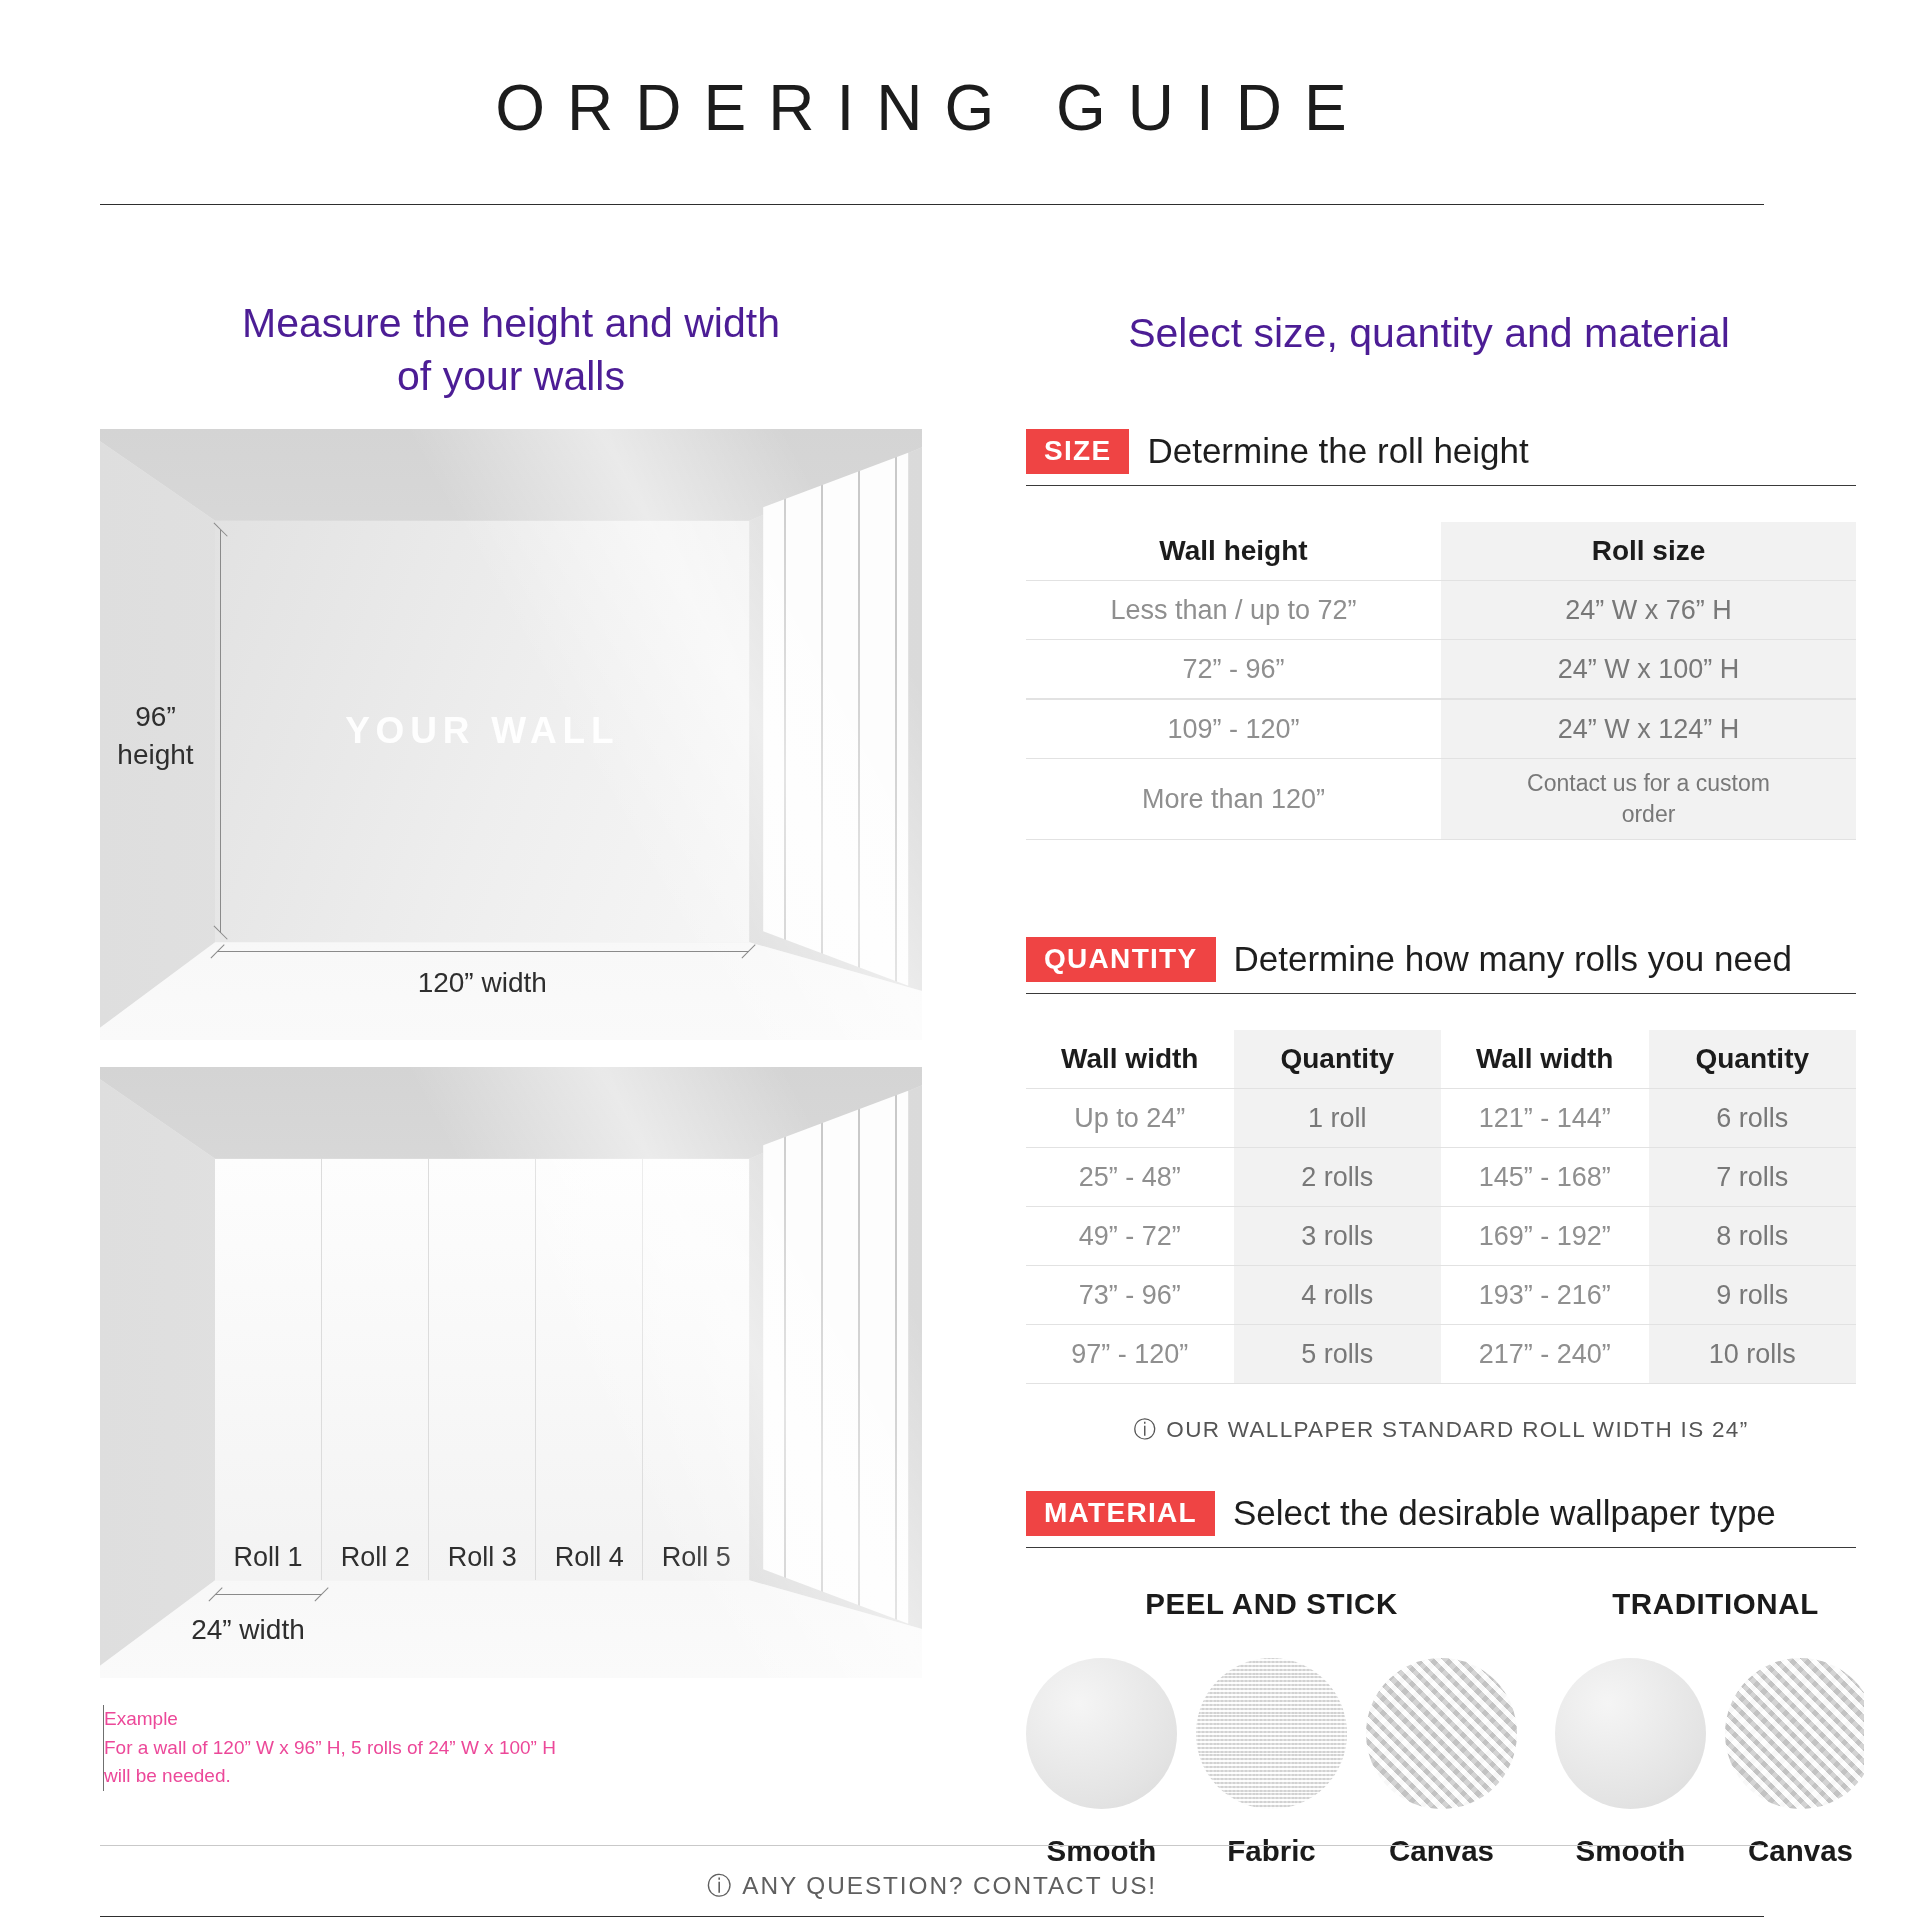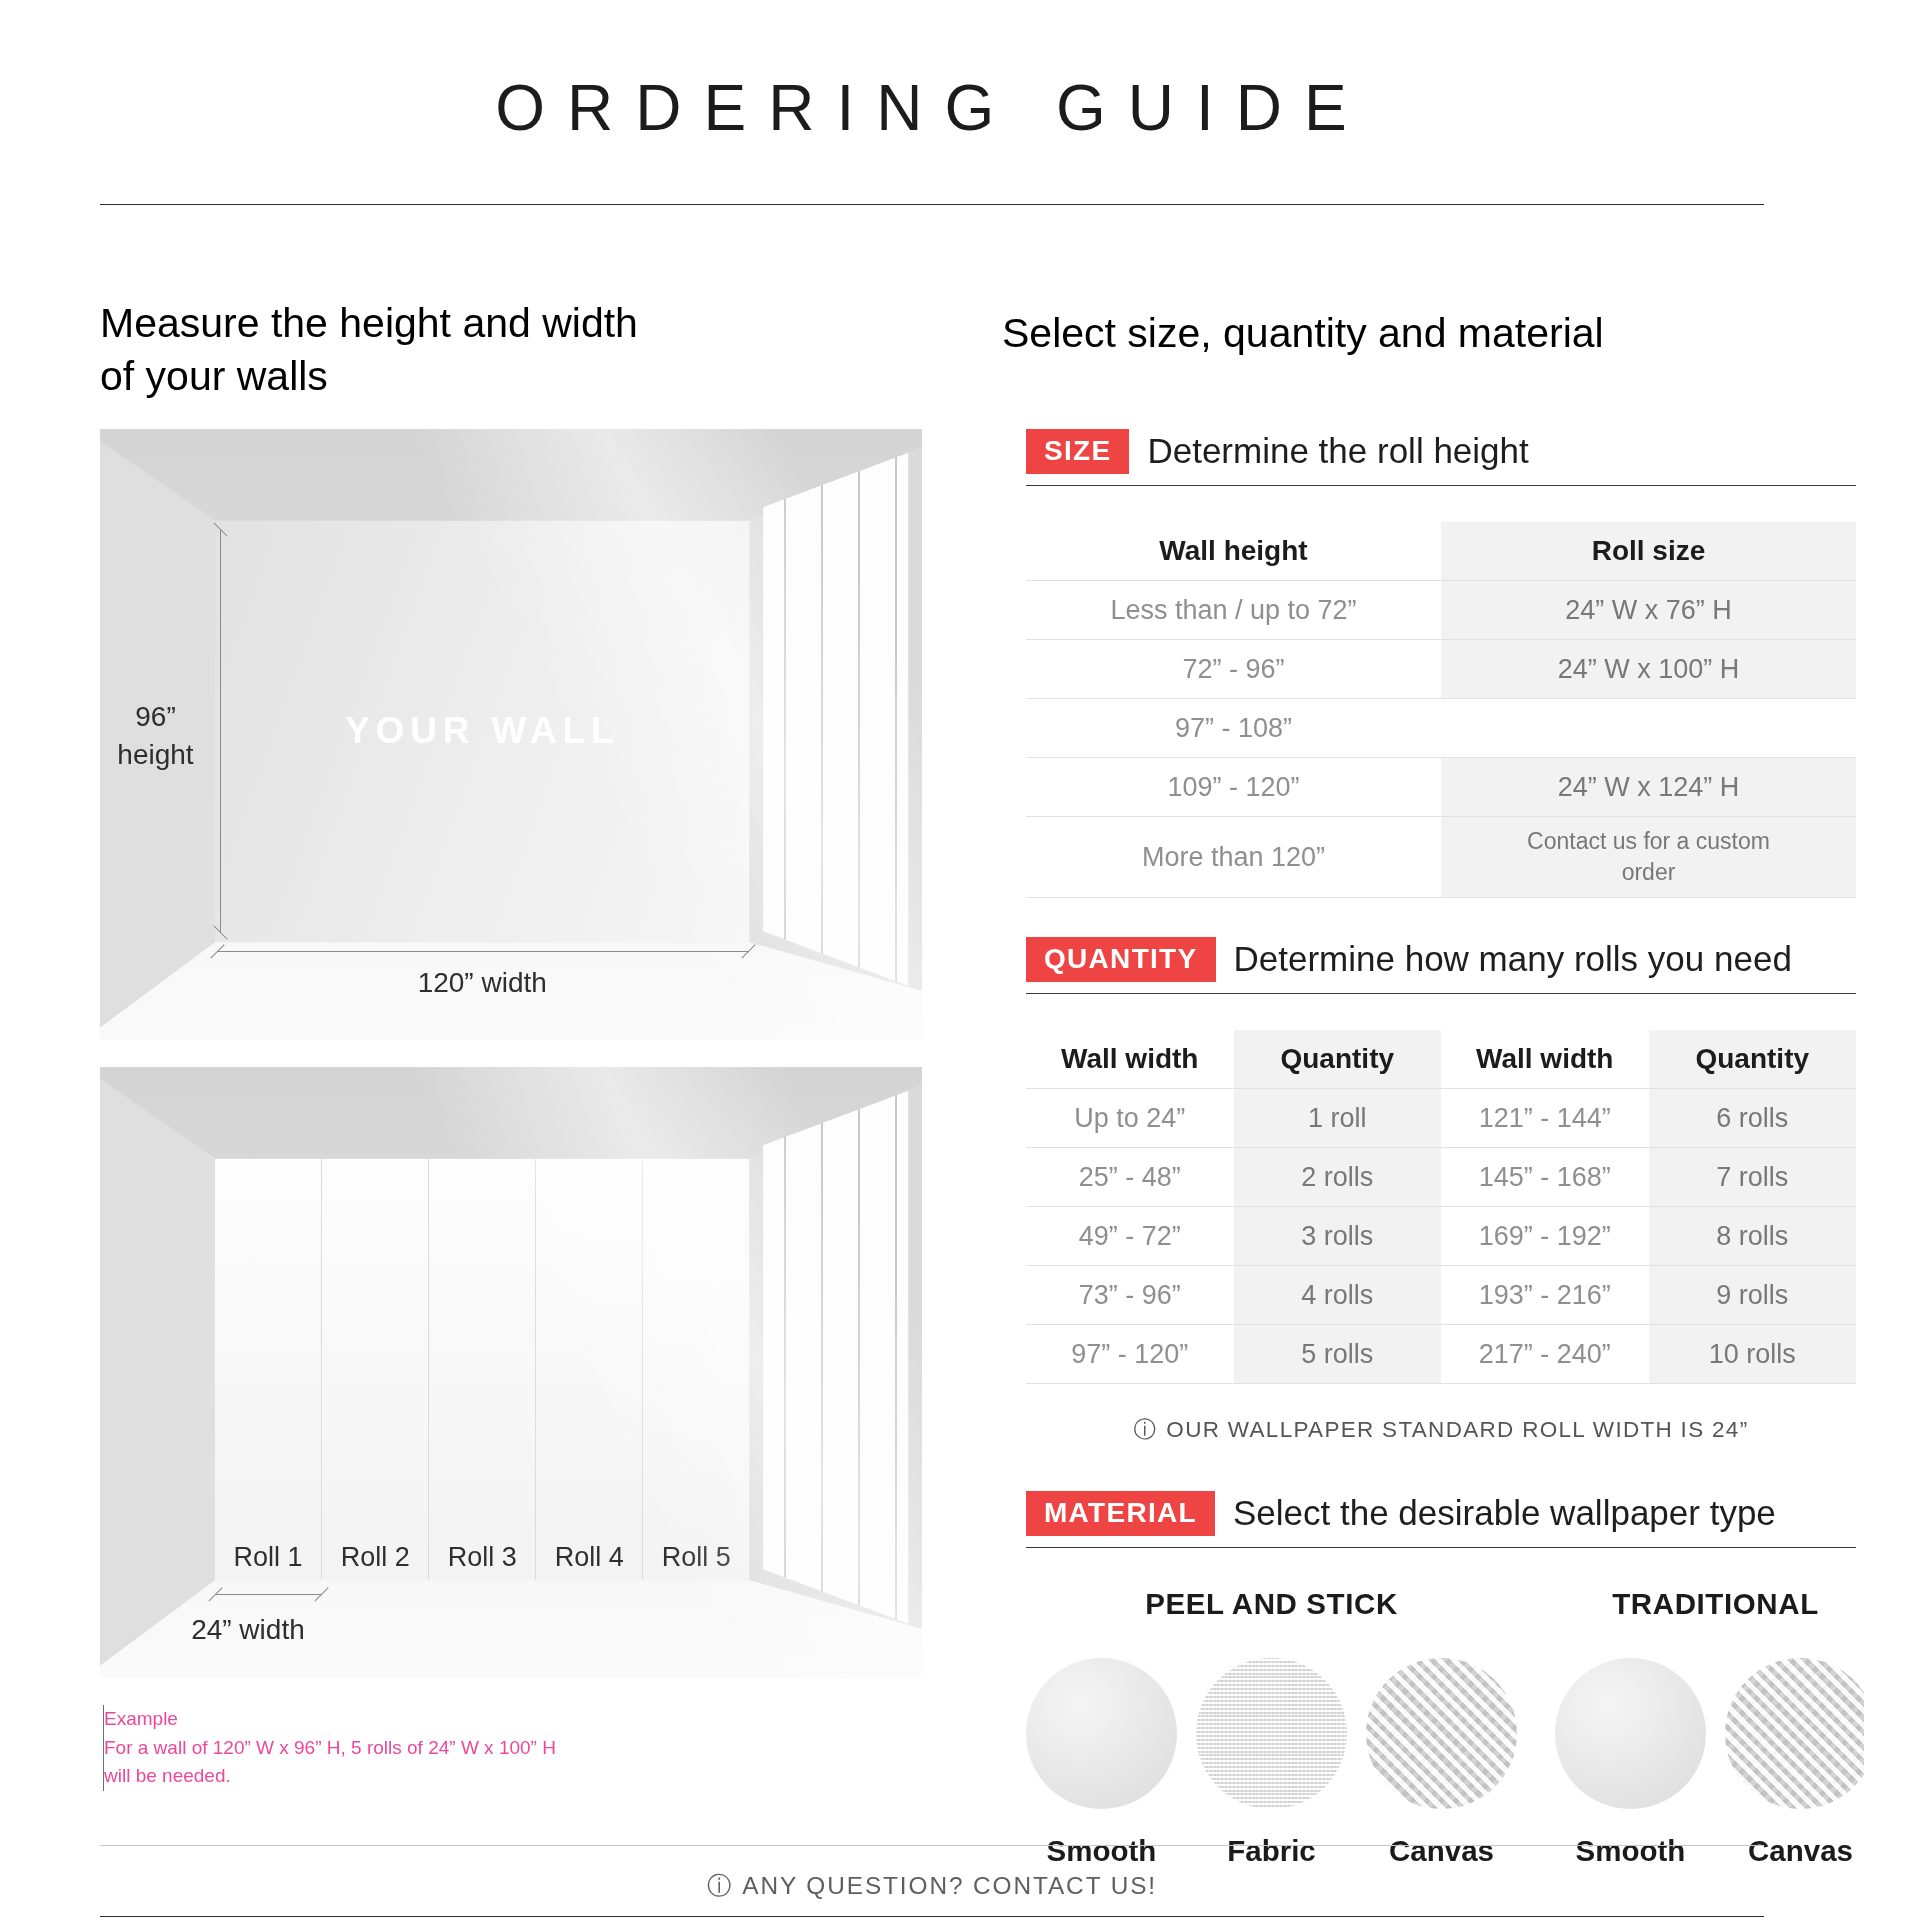--- a/index.html
+++ b/index.html
@@ -7,21 +7,21 @@
   .page { position: relative; width: 1864px; height: 1926px; background: #ffffff; overflow: hidden; border-radius: 8px; }
 
   
   .title { position: absolute; top: 71px; left: 0; width: 100%; text-align: center;
            font-size: 64px; font-weight: 500; letter-spacing: 22px; color: #1c1c1c; }
   .rule { position: absolute; left: 100px; right: 100px; border-top: 1.9px solid #2e2e2e; }
   .top-rule { top: 204px; }
   .footer-rule { top: 1845px; border-top: 1.3px solid #c9c9c9; }
   .bottom-rule { top: 1916px; }
 
-  .col-heading { position: absolute; font-size: 41px; color: #000000; line-height: 1.3; }
+  .col-heading { position: absolute; text-align: center; font-size: 41px; color: #4c1d95; line-height: 1.3; }
   .left-heading { left: 100px; width: 822px; top: 297px; }
   .right-heading { left: 1002px; width: 854px; top: 307px; }
 
   
   .room { position: absolute; left: 100px; width: 822px; height: 611px; background: #e9e9e9; overflow: hidden; }
   .room1 { top: 429px; }
   .room2 { top: 1067px; }
   .shell { position: absolute; inset: 0; }
   .ceiling { clip-path: polygon(0 0, 100% 0, 100% 3%, 79% 15%, 14% 15%, 0 2%);
              background: linear-gradient(180deg, #d4d4d4 0%, #ebebeb 100%); }
@@ -195,21 +195,20 @@
       </div>
       <div class="trow">
         <div class="scell">Less than / up to 72”</div>
         <div class="scell shade">24” W x 76” H</div>
       </div>
       <div class="trow">
         <div class="scell">72” - 96”</div>
         <div class="scell shade">24” W x 100” H</div>
       </div>
       <div class="trow">
-        <div class="scell">97” - 108”</div>
       </div>
       <div class="trow">
         <div class="scell">109” - 120”</div>
         <div class="scell shade">24” W x 124” H</div>
       </div>
       <div class="trow">
         <div class="scell">More than 120”</div>
         <div class="scell shade small-cell">
           <span>Contact us for a custom order</span>
         </div>

